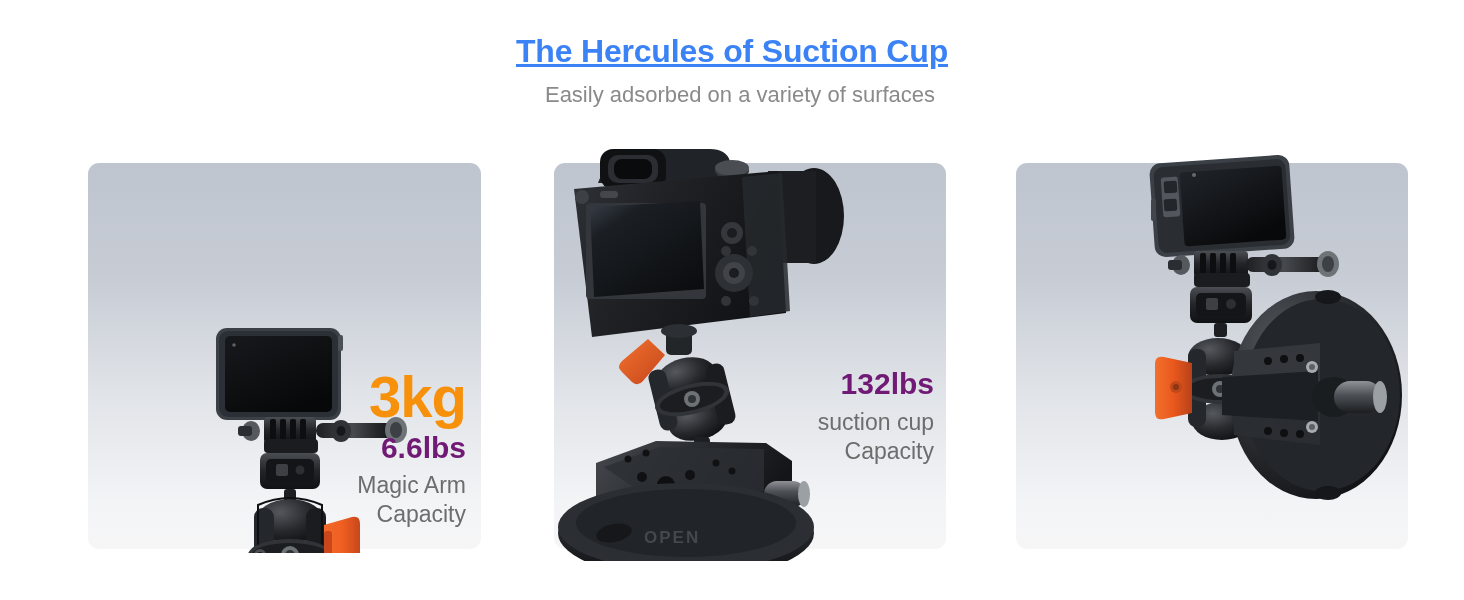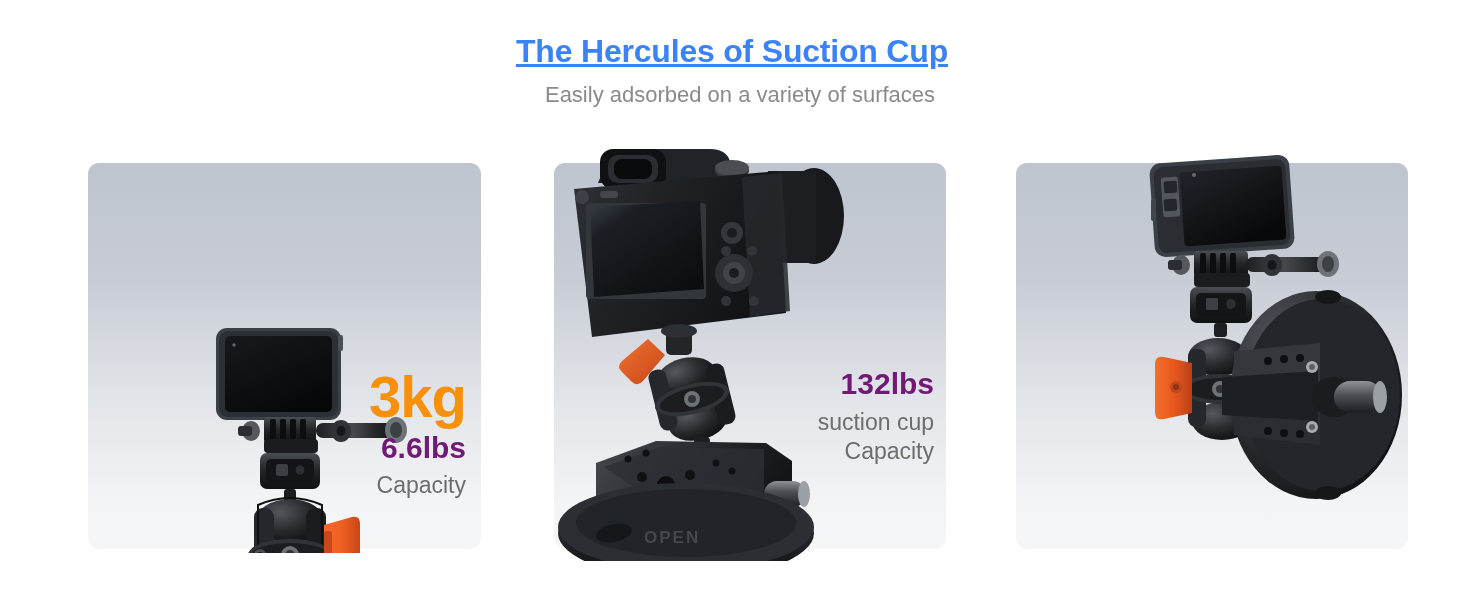--- a/index.html
+++ b/index.html
@@ -159,20 +159,21 @@
       <rect x="184" y="480" width="13" height="13" rx="2" fill="#3c4045"></rect>
       <circle cx="211" cy="487" r="5" fill="#2b2e32"></circle>
       <rect x="190" y="506" width="22" height="12" rx="3" fill="#212428"></rect>
     </g>
   </svg>
 
   <div class="stat s1 right">
     <div class="kg">3kg</div>
     <div class="lbs">6.6lbs</div>
     <div class="cap">
+      <div>Magic Arm</div>
       <div>Capacity</div>
     </div>
   </div>
 
   <div class="panel p2"></div>
 
   <svg class="art a2" width="420" height="420" viewBox="0 0 420 420">
     <defs>
       <linearGradient id="camBody" x1="0" y1="0" x2="1" y2=".4">
         <stop offset="0" stop-color="#2e3136"></stop>

